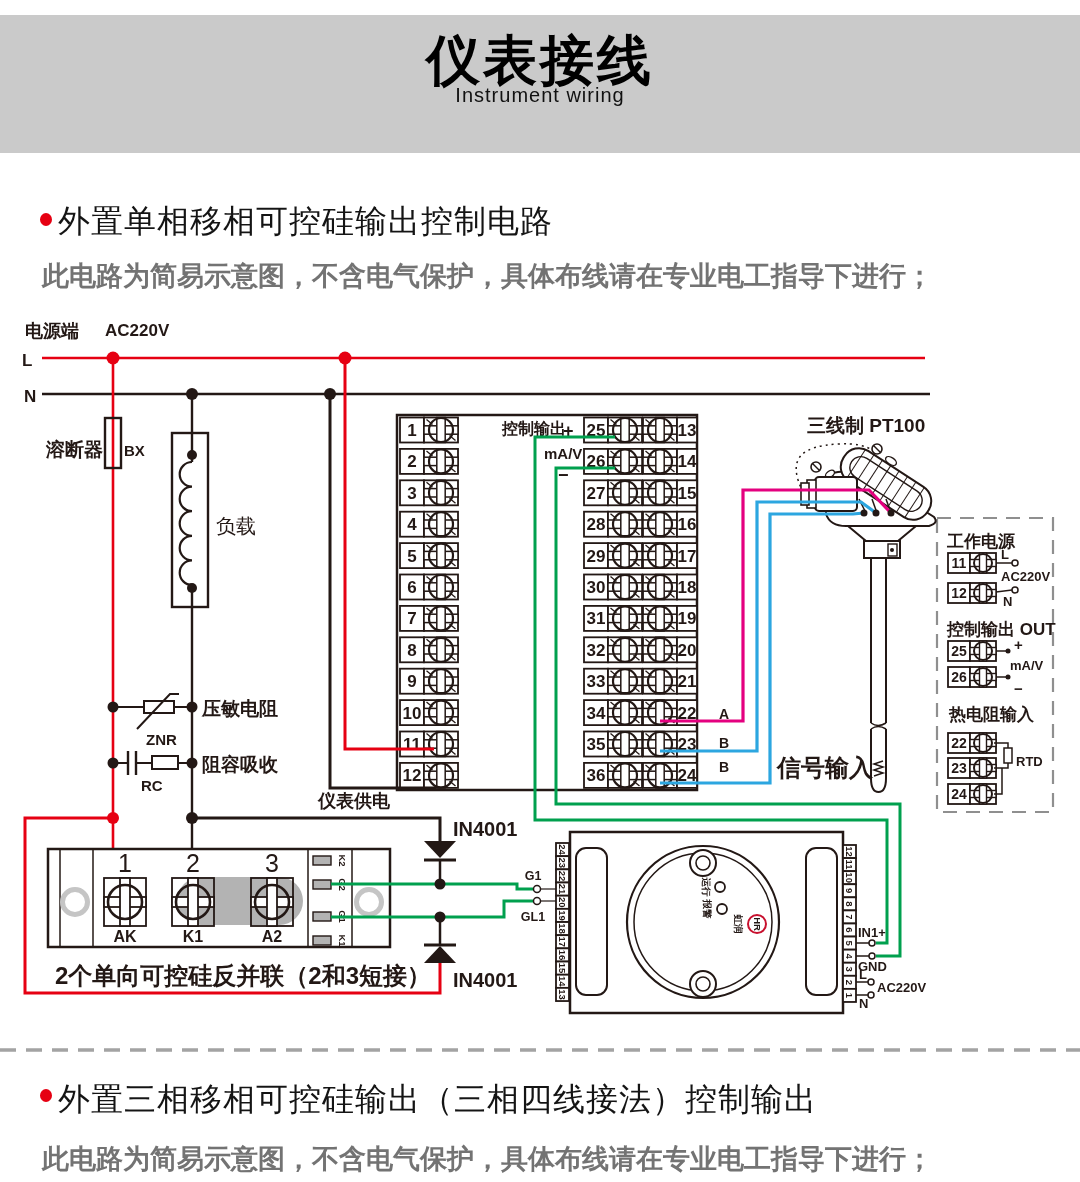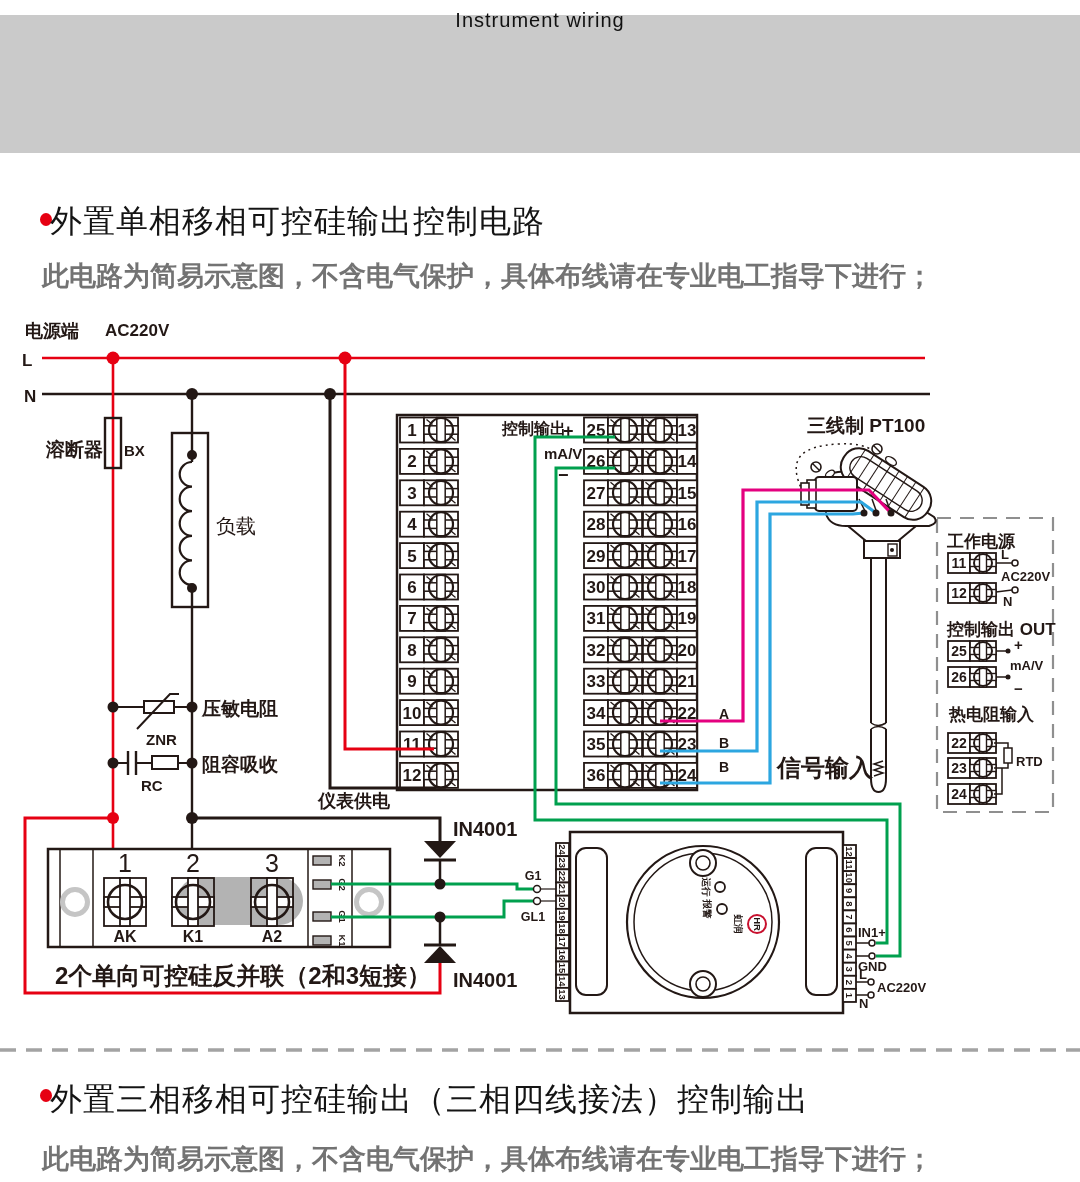--- a/index.html
+++ b/index.html
@@ -2,32 +2,33 @@
 <html><head>
 <meta charset="utf-8">
 <style>
   html,body{margin:0;padding:0;}
   body{width:1080px;height:1182px;background:#fff;position:relative;
        font-family:"Liberation Sans","DejaVu Sans",sans-serif;color:#1a1a1a;overflow:hidden;}
   .banner{position:absolute;left:0;top:15px;width:1080px;height:138px;background:#cacaca;text-align:center;}
   .banner .title{font-size:54px;font-weight:bold;color:#000;margin-top:16px;letter-spacing:3px;line-height:1.1;}
   .banner .sub{font-size:20px;color:#111;margin-top:-6px;letter-spacing:1px;}
   .bullet{position:absolute;width:12px;height:13px;border-radius:50%;background:#e60012;}
-  .sec-head{position:absolute;left:50px;font-size:32px;color:#141414;letter-spacing:1px;white-space:nowrap;font-family:Liberation Mono, monospace;}
+  .sec-head{position:absolute;left:58px;font-size:32px;color:#141414;letter-spacing:1px;white-space:nowrap;font-family:Liberation Mono, monospace;}
   .note{position:absolute;left:42px;font-size:27px;font-weight:bold;color:#737373;white-space:nowrap;}
   svg{position:absolute;left:0;top:310px;}
   svg text{font-family:"Liberation Sans","DejaVu Sans",sans-serif;fill:#231815;}
   .cell{fill:#fff;stroke:#231815;stroke-width:1.8;}
   .tnum{font-size:17px;font-weight:bold;text-anchor:middle;}
   .snum{font-size:9.5px;font-weight:bold;text-anchor:middle;dominant-baseline:central;}
 </style>
 </head>
 <body>
 
 <div class="banner">
+  <div class="title">仪表接线</div>
   <div class="sub">Instrument wiring</div>
 </div>
 
 <div class="bullet" style="left:40px;top:213px;"></div>
 <div class="sec-head" style="top:200px;">外置单相移相可控硅输出控制电路</div>
 <div class="note" style="top:258px;">此电路为简易示意图，不含电气保护，具体布线请在专业电工指导下进行；</div>
 
 <svg width="1080" height="748" viewBox="0 310 1080 748">
   <defs>
     <g id="screw" stroke="#231815">

